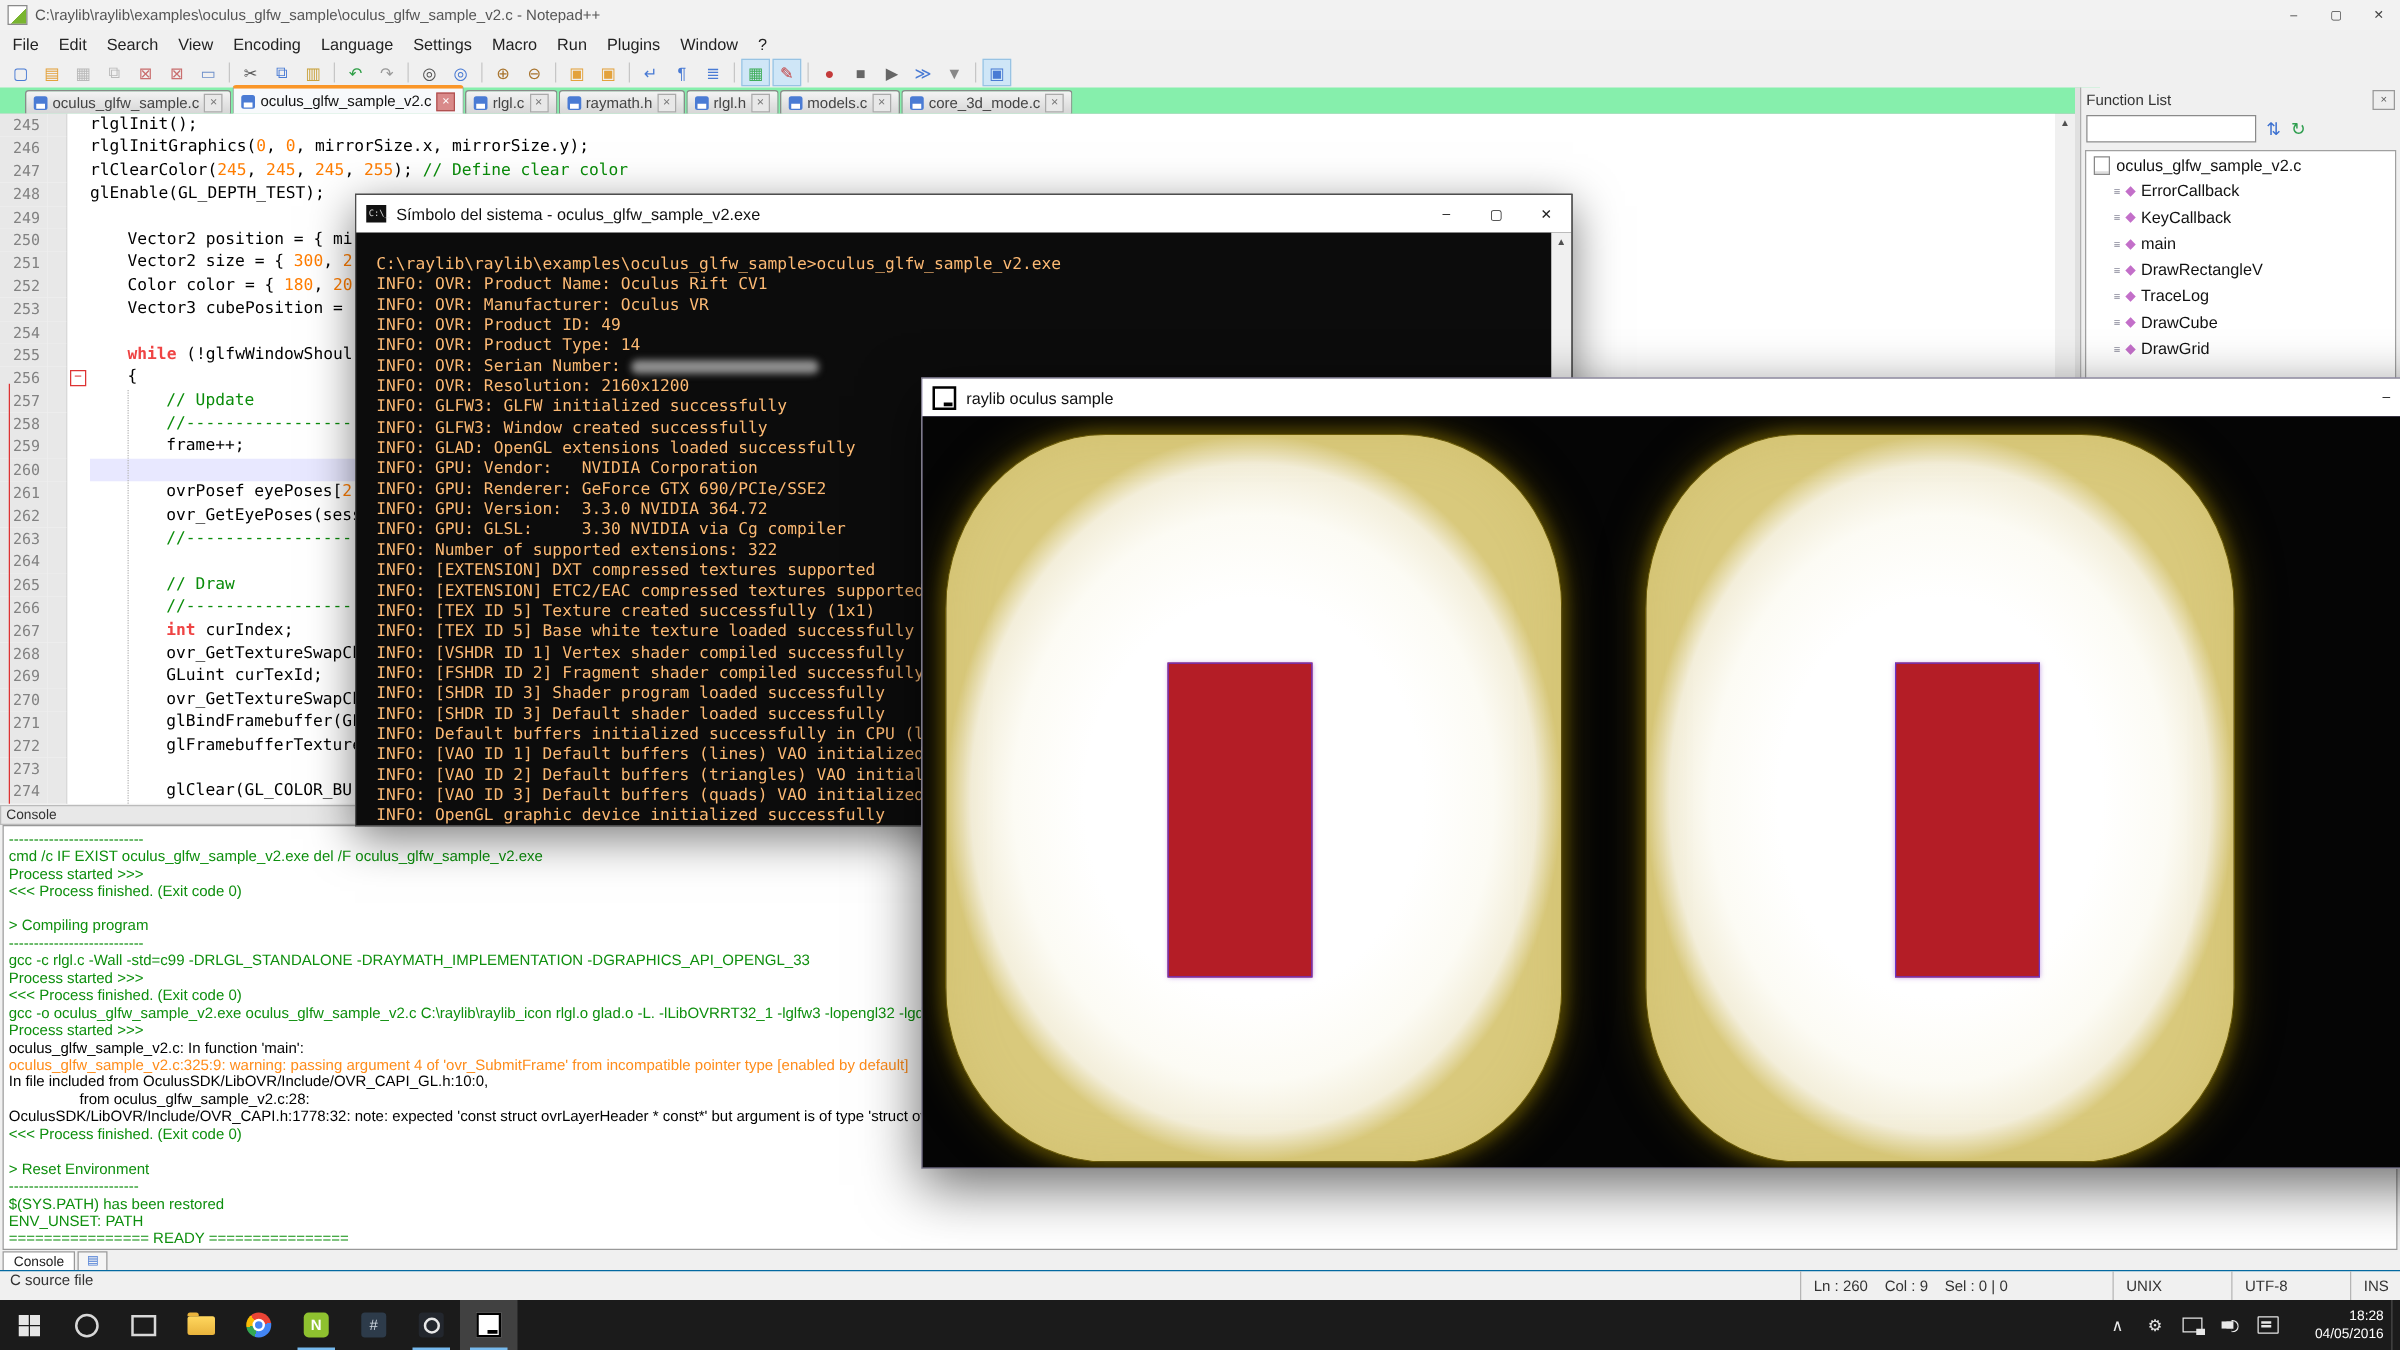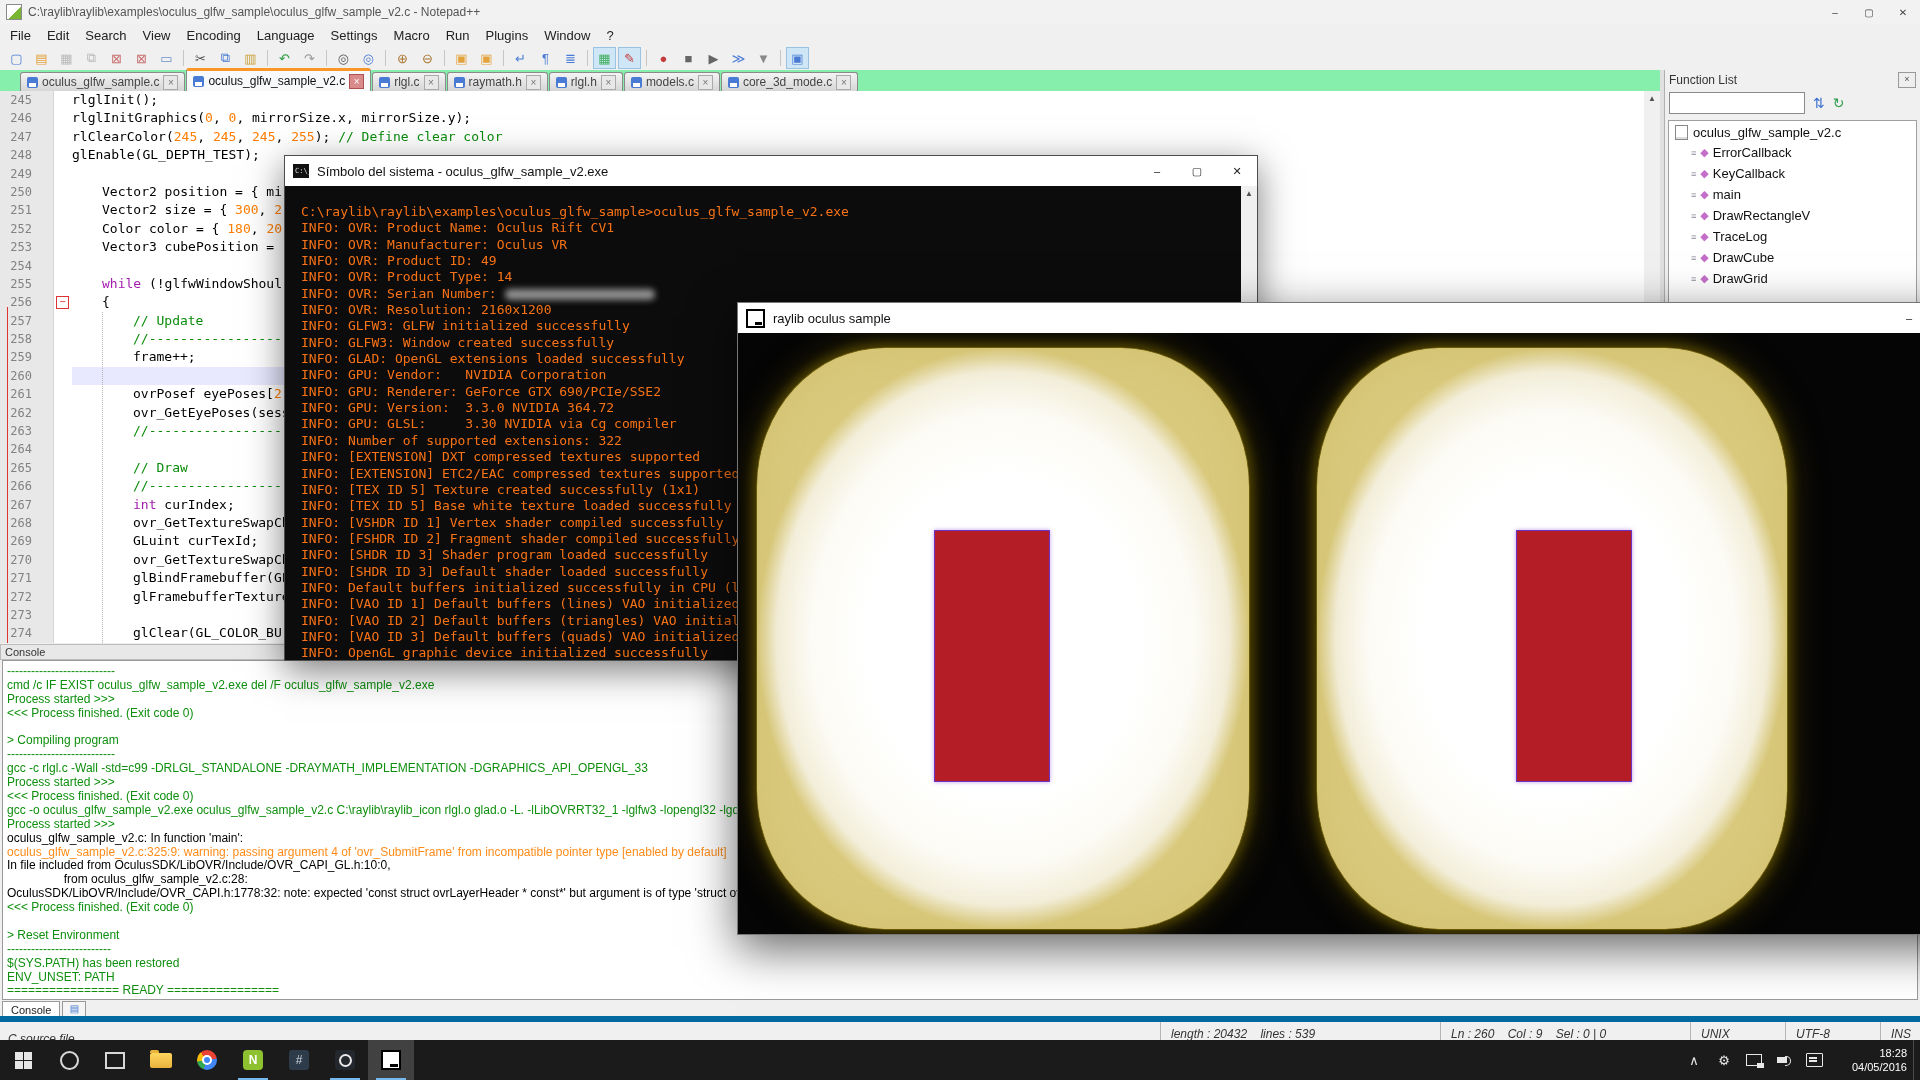--- a/index.html
+++ b/index.html
@@ -30,21 +30,21 @@
   
   #editor{position:absolute;left:0;top:91px;width:1644px;height:552px;background:#fff;font-family:"DejaVu Sans Mono",monospace;font-size:13px;}
   .row{display:flex;height:18.4px;line-height:18.4px;}
   .ln{width:38px;text-align:right;padding-right:6px;box-sizing:border-box;background:#e8e8e8;color:#828282;font-size:12px;}
   .bm{width:16px;background:#e8e8e8;border-right:1px solid #d4d4d4;box-sizing:border-box;}
   .fm{width:18px;background:#fff;position:relative;}
   .foldbox{position:absolute;left:2px;top:3px;width:11px;height:11px;line-height:9px;text-align:center;border:1px solid #d33;color:#d33;font-size:10px;background:#fff;z-index:3;}
   .code{flex:1;white-space:pre;color:#000;}
   .row.hl .code{background:#e8e8ff;}
   .sg-d{color:#000;}
-  .sg-k{color:#a21caf;font-weight:normal;}
+  .sg-k{color:#ef4444;font-weight:bold;}
   .sg-n{color:#ff7d00;}
   .sg-c{color:#0a8c0a;}
   .foldline{position:absolute;left:7px;top:216px;bottom:0;width:0;border-left:1px solid #d33;z-index:2;}
   .guide{position:absolute;left:102px;top:221px;bottom:0;width:0;border-left:1px dotted #b5b5b5;z-index:1;}
   #edscroll{position:absolute;left:1644px;top:91px;width:16px;height:552px;background:#f0f0f0;}
   .sarrow{height:16px;text-align:center;font-size:8px;color:#505050;line-height:16px;}
   #edthumb{position:absolute;left:1px;top:250px;width:14px;height:32px;background:#cdcdcd;}
   #splitter{position:absolute;left:1660px;top:70px;width:4px;height:573px;background:#e0e0e0;}
 
   
@@ -69,37 +69,37 @@
   .cp-content{position:absolute;left:2px;right:2px;top:16px;height:340px;background:#fff;border:1px solid #999;box-sizing:border-box;padding:4px 0 0 4px;overflow:hidden;}
   .cline{white-space:pre;font-size:12px;height:13.9px;line-height:13.9px;}
   .cg{color:#0e8f0e;}
   .cb{color:#000;}
   .co{color:#ff8c1a;}
   .cp-tabs{position:absolute;left:0;top:357px;height:17px;display:flex;align-items:center;gap:2px;padding-left:2px;}
   .cp-tab{height:15px;padding:0 8px;background:#fff;border:1px solid #999;font-size:11px;display:flex;align-items:center;color:#222;}
   .cp-tab2{width:22px;height:15px;border:1px solid #999;background:#f5f5f5;text-align:center;font-size:10px;color:#4a7bd4;line-height:14px;}
 
   
-  #statusbar{position:absolute;left:0;top:1016px;width:1920px;height:24px;background:#f0f0f0;border-top:6px solid #0369a1;display:flex;align-items:flex-end;font-size:12px;color:#333;font-style:italic;}
+  #statusbar{position:absolute;left:0;top:1016px;width:1920px;height:24px;background:#f0f0f0;border-top:1px solid #0369a1;display:flex;align-items:flex-start;font-size:12px;color:#333;}
   .sb-file{flex:1;padding-left:8px;}
   .sb-box{border-left:1px solid #b5b5b5;height:100%;display:flex;align-items:center;padding-left:10px;box-sizing:border-box;white-space:pre;}
   .sb-len{width:280px;margin-top:36px;}
   .sb-pos{width:250px;}
   .sb-eol{width:95px;}
   .sb-enc{width:95px;}
   .sb-ins{width:40px;}
 
   
   #cmdwin{position:absolute;left:284px;top:155px;width:974px;height:506px;background:#0c0c0c;border:1px solid #4d4d4d;box-sizing:border-box;box-shadow:0 10px 34px rgba(0,0,0,0.5);}
   .cmd-title{height:30px;background:#fff;display:flex;align-items:center;}
   .cmd-ico{width:16px;height:14px;background:#111;margin:0 8px;color:#ddd;font-size:7px;line-height:14px;padding-left:2px;box-sizing:border-box;font-family:"DejaVu Sans Mono",monospace;}
   .cmd-title-text{flex:1;font-size:13px;color:#111;white-space:nowrap;overflow:hidden;}
   .cwbtn{width:40px;height:100%;display:flex;align-items:center;justify-content:center;font-size:11px;color:#222;}
   .cmd-content{position:absolute;left:0;top:30px;right:16px;bottom:0;overflow:hidden;padding:18px 0 0 16px;}
-  .cmdline{white-space:pre;font-family:"DejaVu Sans Mono",monospace;font-size:13px;color:#f97316;height:16.35px;line-height:16.35px;}
+  .cmdline{white-space:pre;font-family:"DejaVu Sans Mono",monospace;font-size:13px;color:#fdba74;height:16.35px;line-height:16.35px;}
   .redact{display:inline-block;width:150px;height:11px;background:#8f8f8f;border-radius:5px;filter:blur(3px);vertical-align:middle;}
   .cmd-scroll{position:absolute;right:0;top:30px;width:16px;bottom:0;background:#f0f0f0;}
   .cmd-thumb{position:absolute;left:1px;right:1px;top:68%;height:28%;background:#cdcdcd;}
 
   
   #raywin{position:absolute;left:737px;top:302px;width:1273px;height:633px;background:#c4b5fd;border:1px solid #777;box-sizing:border-box;box-shadow:0 14px 44px rgba(0,0,0,0.6);}
   .ray-title{height:30px;background:#fff;display:flex;align-items:center;}
   .ray-ico{width:15px;height:15px;border:2px solid #000;background:#fff;margin:0 8px;position:relative;}
   .ray-ico::after{content:"";position:absolute;right:1px;bottom:1px;width:7px;height:3px;background:#000;}
   .ray-title-text{flex:1;font-size:13px;color:#111;}

